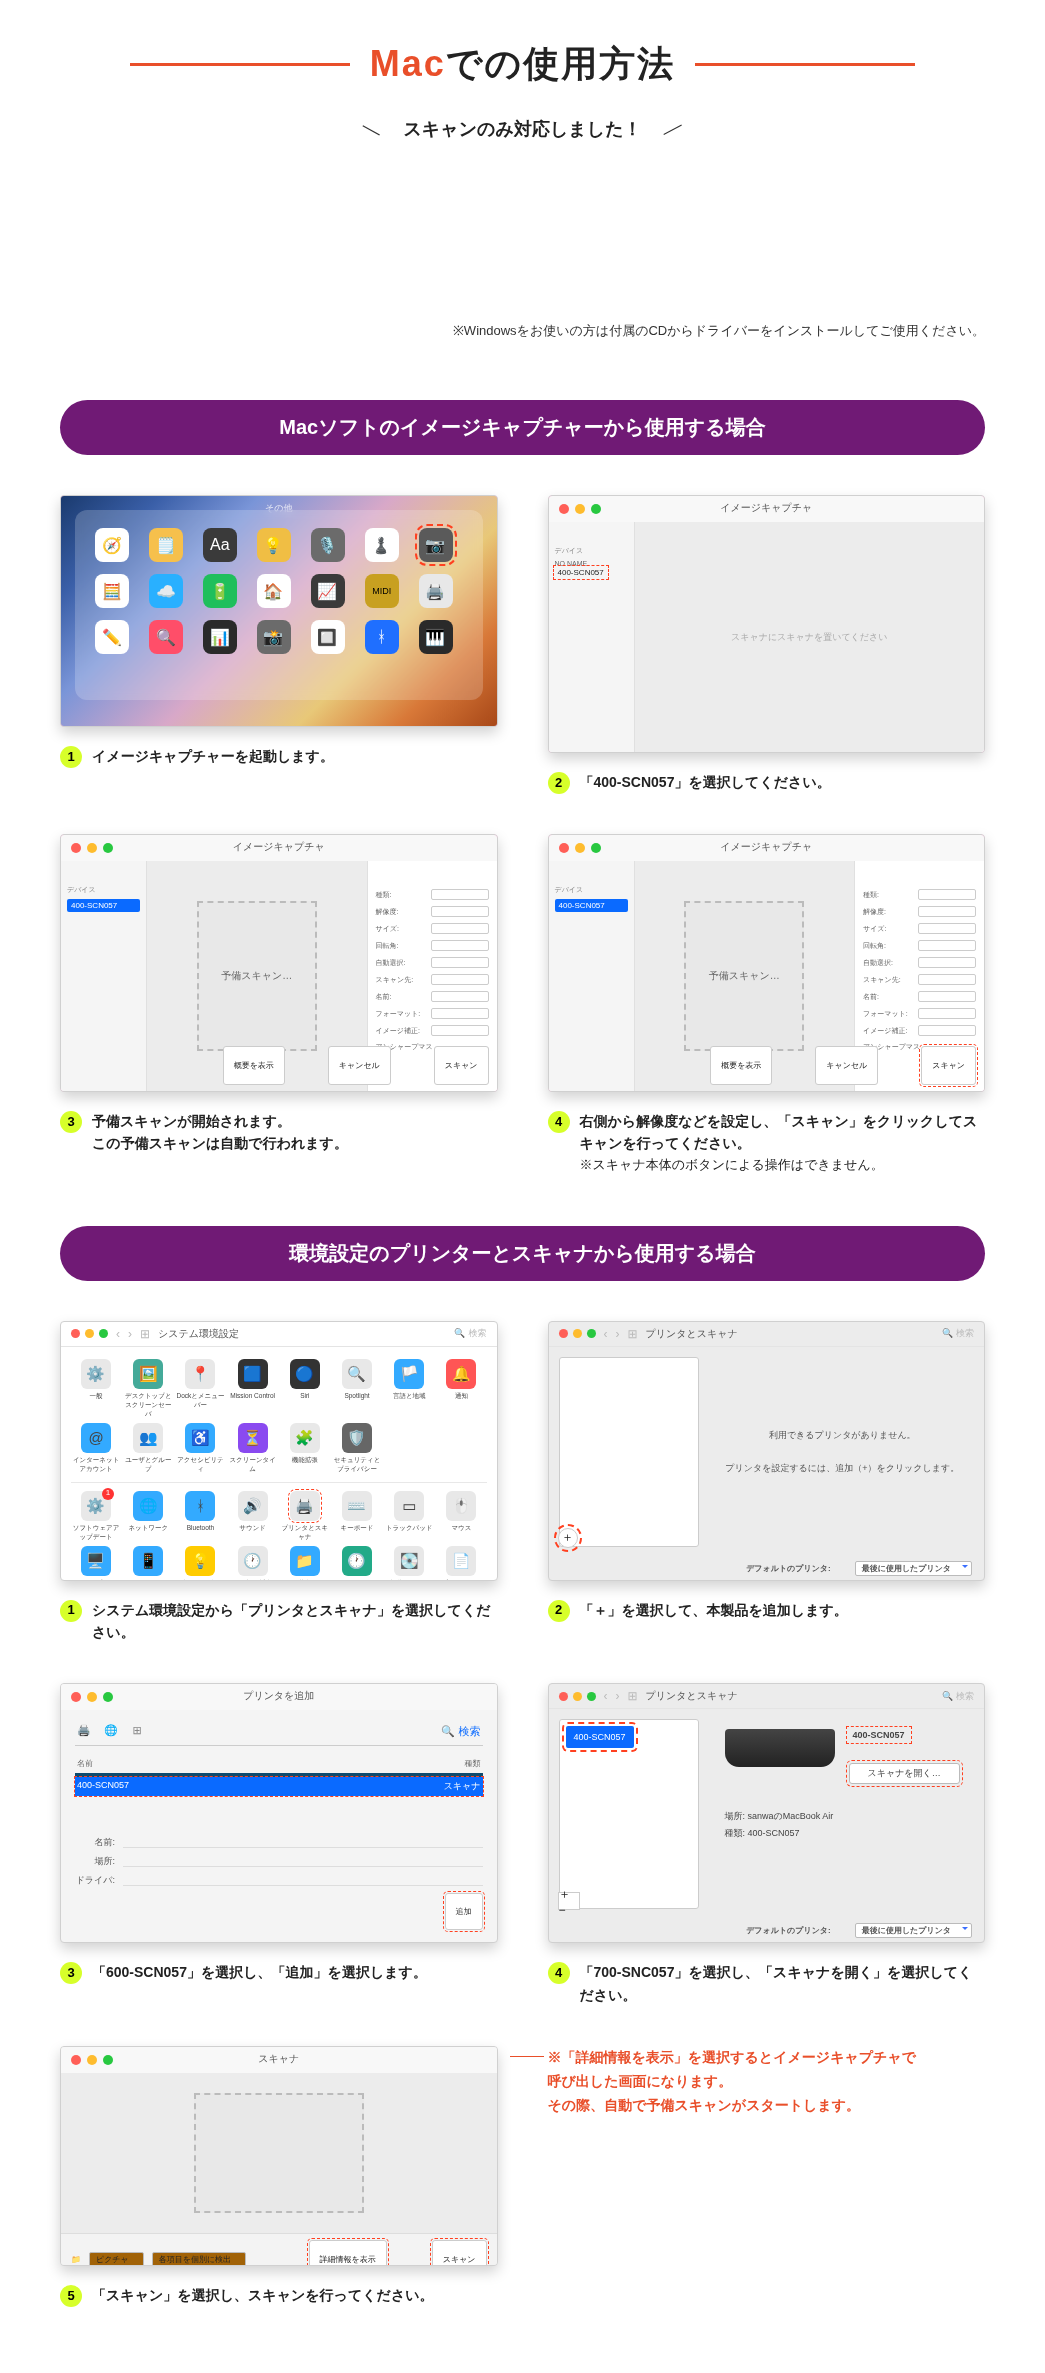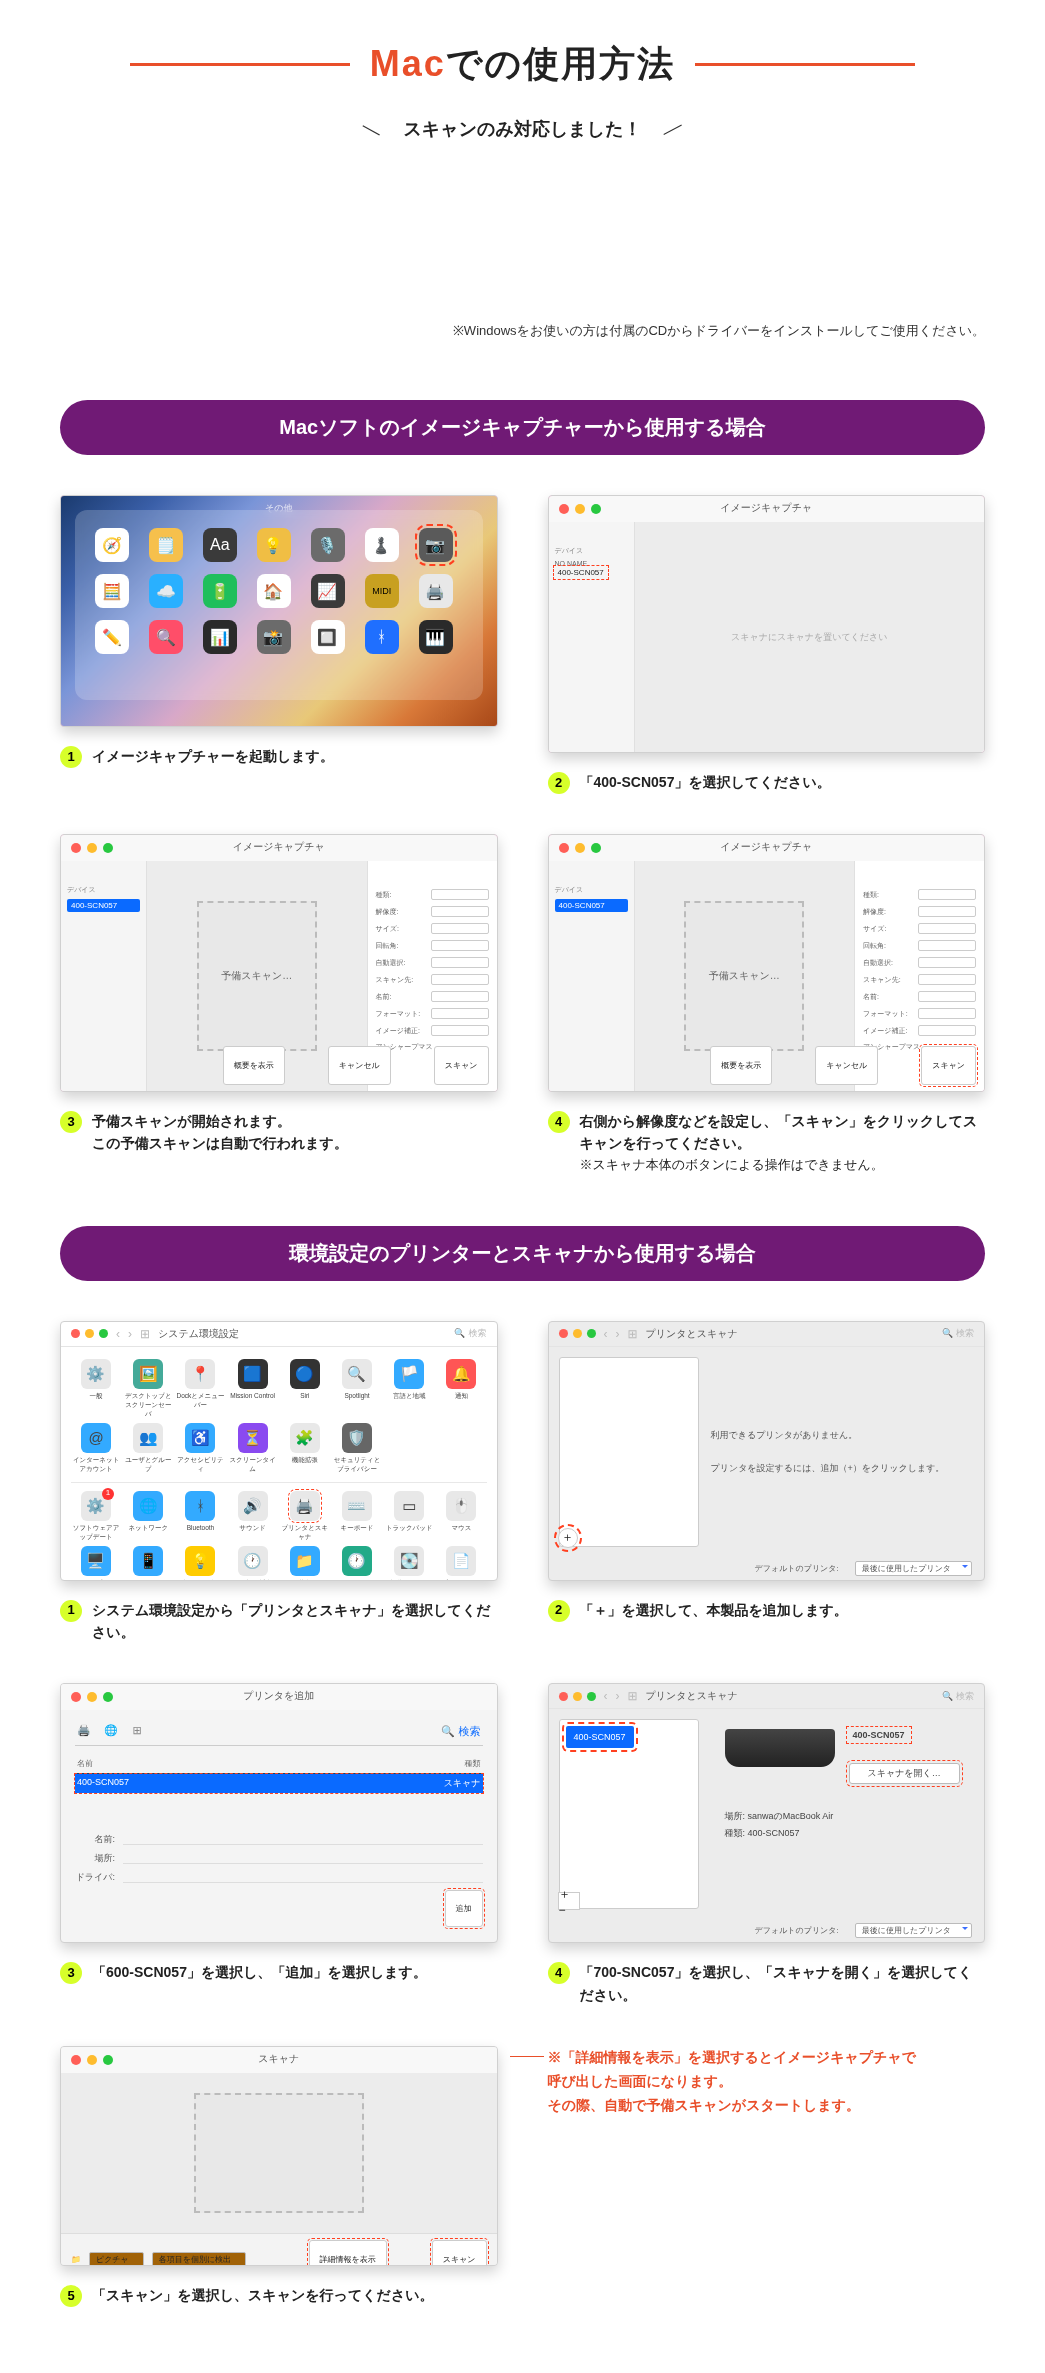--- a/index.html
+++ b/index.html
@@ -93,31 +93,31 @@
   .syscell { text-align:center; font-size:6.5px; color:#444;}
   .syscell .ic { width:30px; height:30px; border-radius:6px; margin:0 auto 3px; display:flex;align-items:center;justify-content:center;font-size:15px;}
   .syscell.hi .ic { outline:1.5px dashed #ff4020; outline-offset:1px;}
   .sysdiv { grid-column: 1 / -1; height:1px; background:#e8e8e8; margin:4px 0;}
   
   .pswin { height:260px; background:#ececec;}
   .psbody { display:flex; height:210px; padding:10px; gap:12px;}
   .pslist { width:140px; background:#fff; border:1px solid #ccc; border-radius:3px; position:relative;}
   .psplus { position:absolute; bottom:-2px; left:-2px; width:22px; height:18px; border:1px solid #ccc; background:#fff; display:flex;align-items:center;justify-content:center; font-size:12px;}
   .psplus.hi { outline:2px dashed #ff4020; outline-offset:2px; border-radius:50%; width:20px; height:20px;}
-  .psright { flex:1; display:flex; flex-direction:column; justify-content:center; align-items:flex-start; font-size:9px; color:#555; text-align:center; gap:20px;}
+  .psright { flex:1; display:flex; flex-direction:column; justify-content:center; align-items:center; font-size:9px; color:#555; text-align:center; gap:20px;}
   .psfoot { padding:4px 12px; font-size:8px; color:#555; display:flex; flex-direction:column; gap:4px; align-items:flex-end;}
-  .psfoot .row { display:flex; gap:16px; align-items:center;}
+  .psfoot .row { display:flex; gap:24px; align-items:center;font-weight:bold;}
   .psfoot .sel { background:#fff; border:1px solid #bbb; border-radius:2px; padding:1px 20px 1px 6px; position:relative;}
   .psfoot .sel::after{content:"";position:absolute;right:3px;top:3px;border:3px solid transparent;border-top-color:#3a6fff;}
   
   .addwin { height:260px; background:#f4f4f4;}
   .addbody { padding:10px 14px;}
   .addtabs { display:flex; gap:14px; border-bottom:1px solid #ccc; padding:4px 2px 6px; font-size:11px; color:#888;}
   .addtabs span:first-child{ color:#0a6aff;}
-  .addhdr { display:flex; font-size:8px; color:#666; border-bottom:1px solid #0c4a6e; padding:4px 2px; margin-top:8px;}
+  .addhdr { display:flex; font-size:8px; color:#666; border-bottom:4px solid #0c4a6e; padding:4px 2px; margin-top:8px;}
   .addhdr span:first-child{flex:1;}
   .addrow { display:flex; font-size:9px; padding:3px 2px;}
   .addrow.sel { background:#0a6aff; color:#fff;}
   .addrow.hi { outline:1.5px dashed #ff4020;}
   .addrow span:first-child{flex:1;}
   .addform { margin-top:40px; font-size:9px; color:#555; display:flex; flex-direction:column; gap:6px;}
   .addform .r{display:flex; gap:8px;} .addform .r label{width:40px;text-align:right;}
   .addform .r .f{flex:1; height:12px; border-bottom:1px solid #ddd;}
   .addbtnrow{ text-align:right; margin-top:14px;}
   

